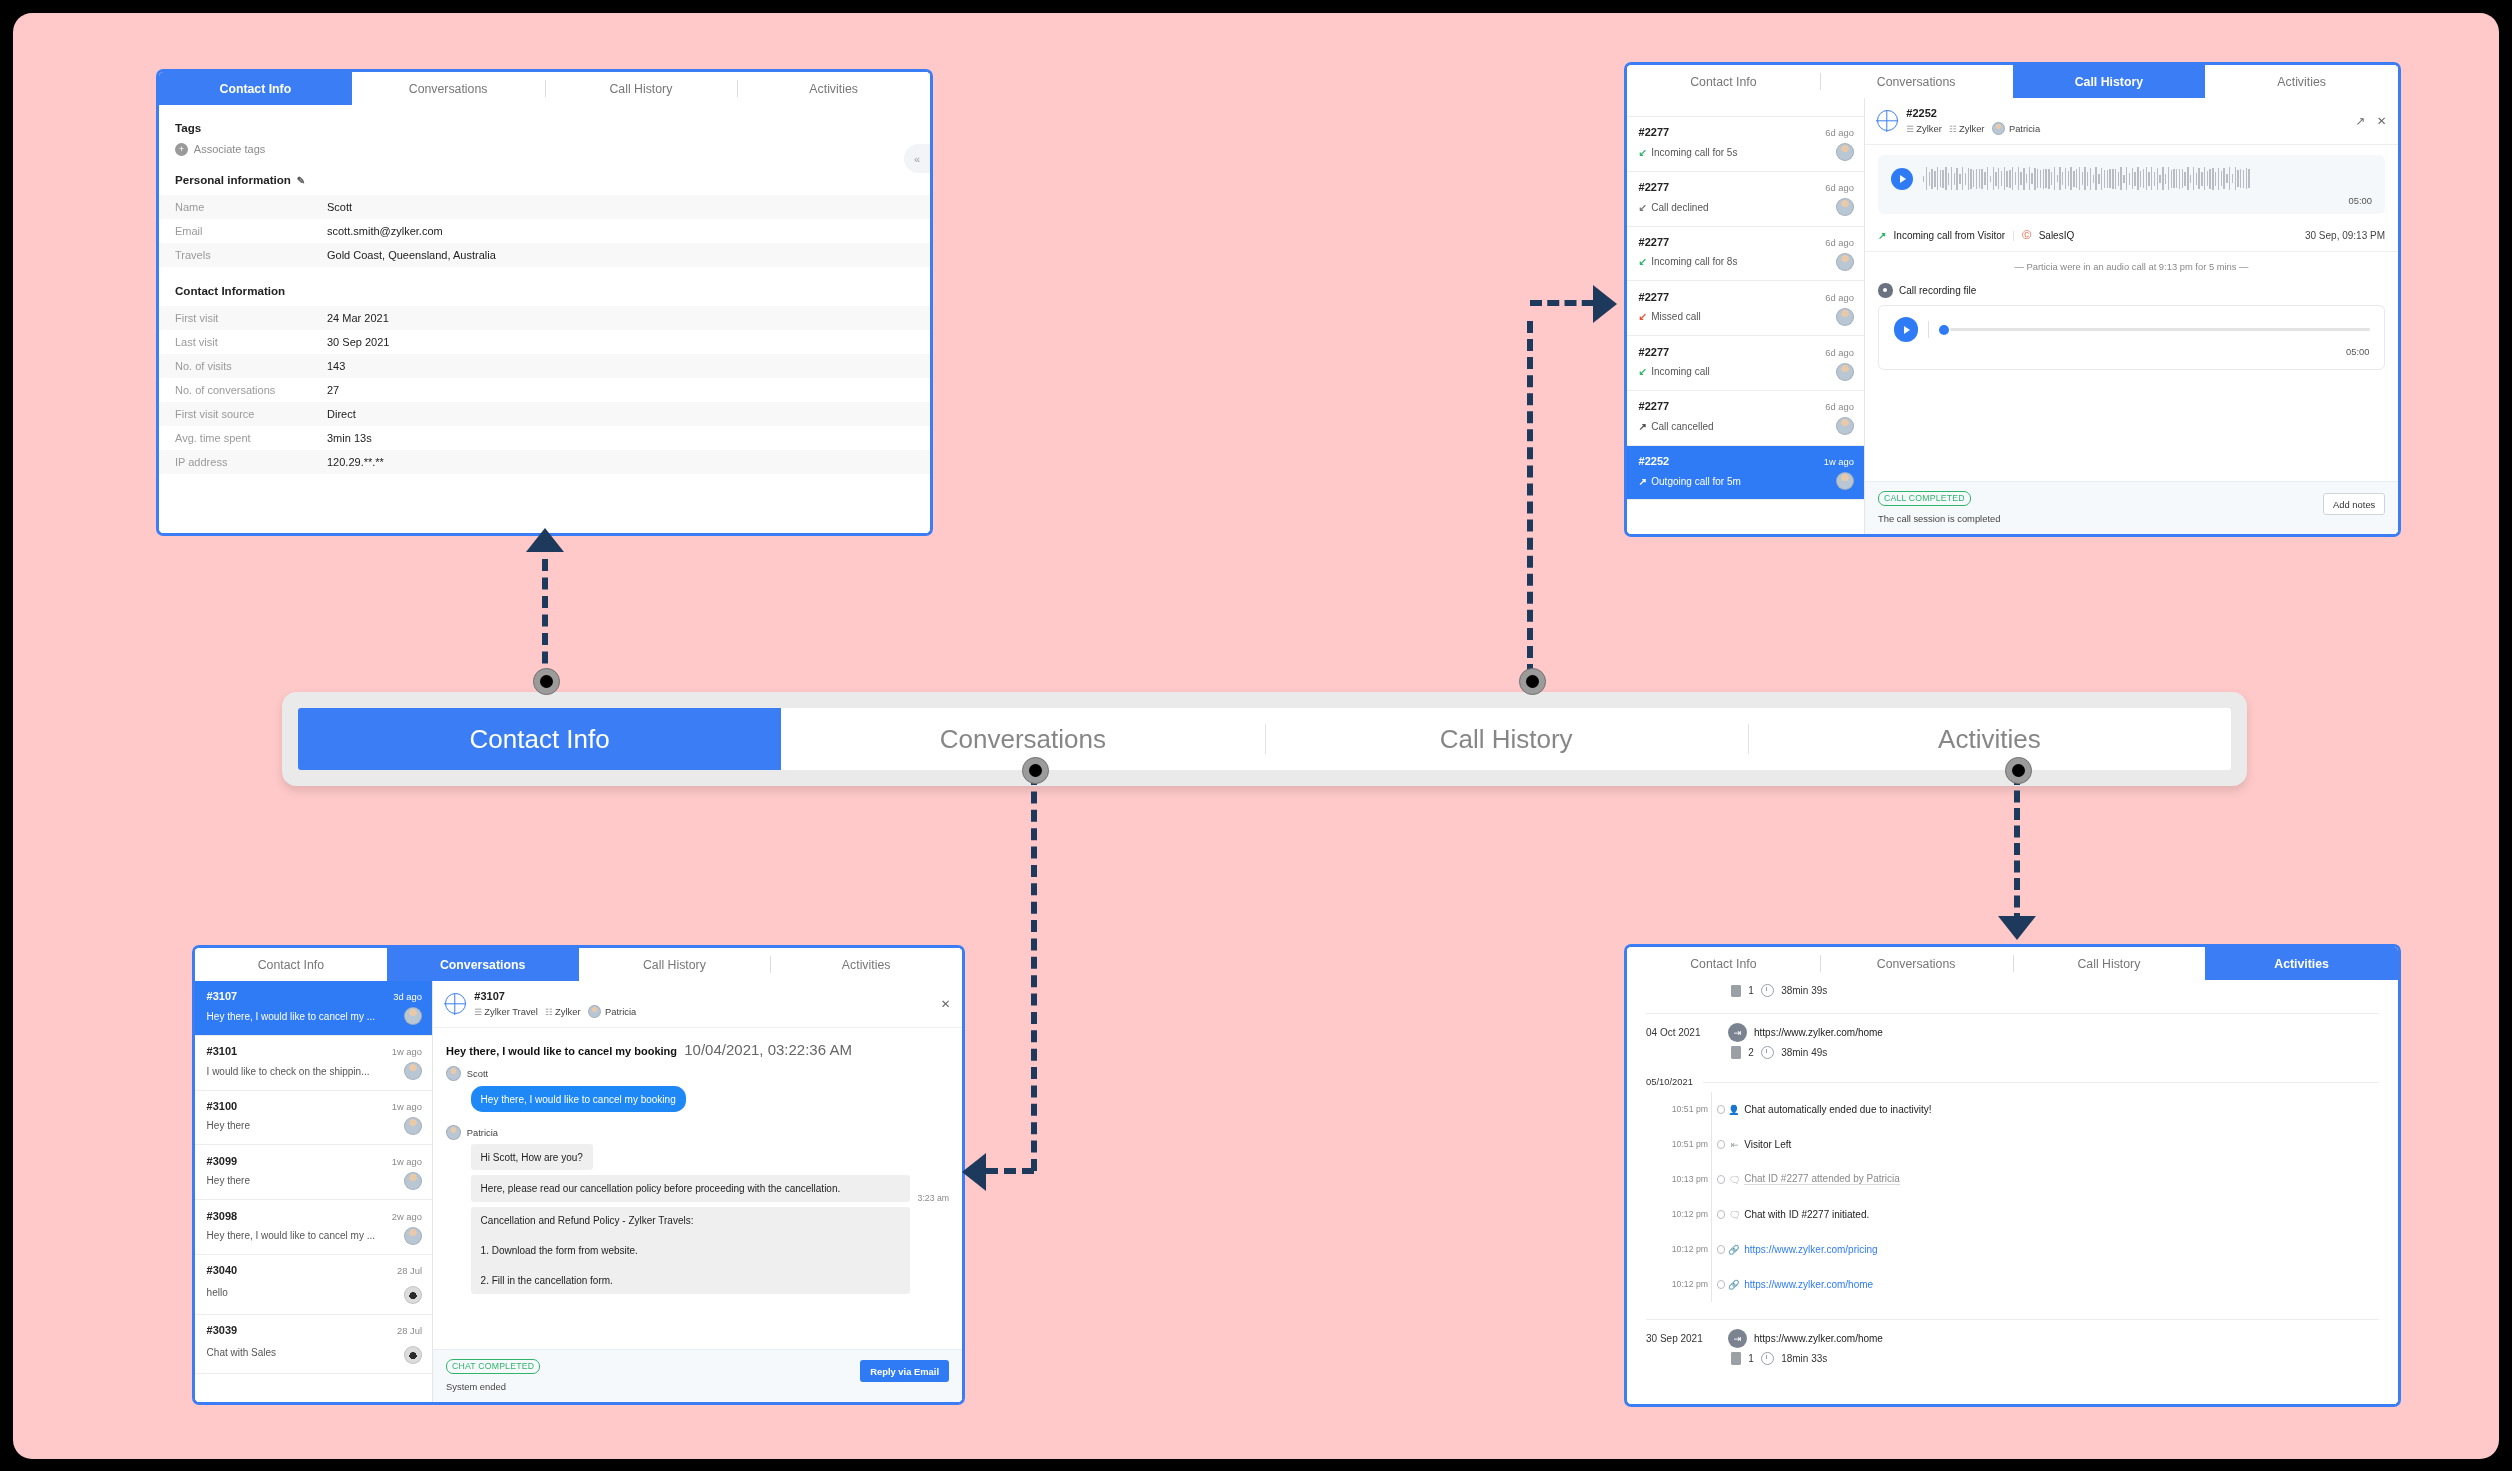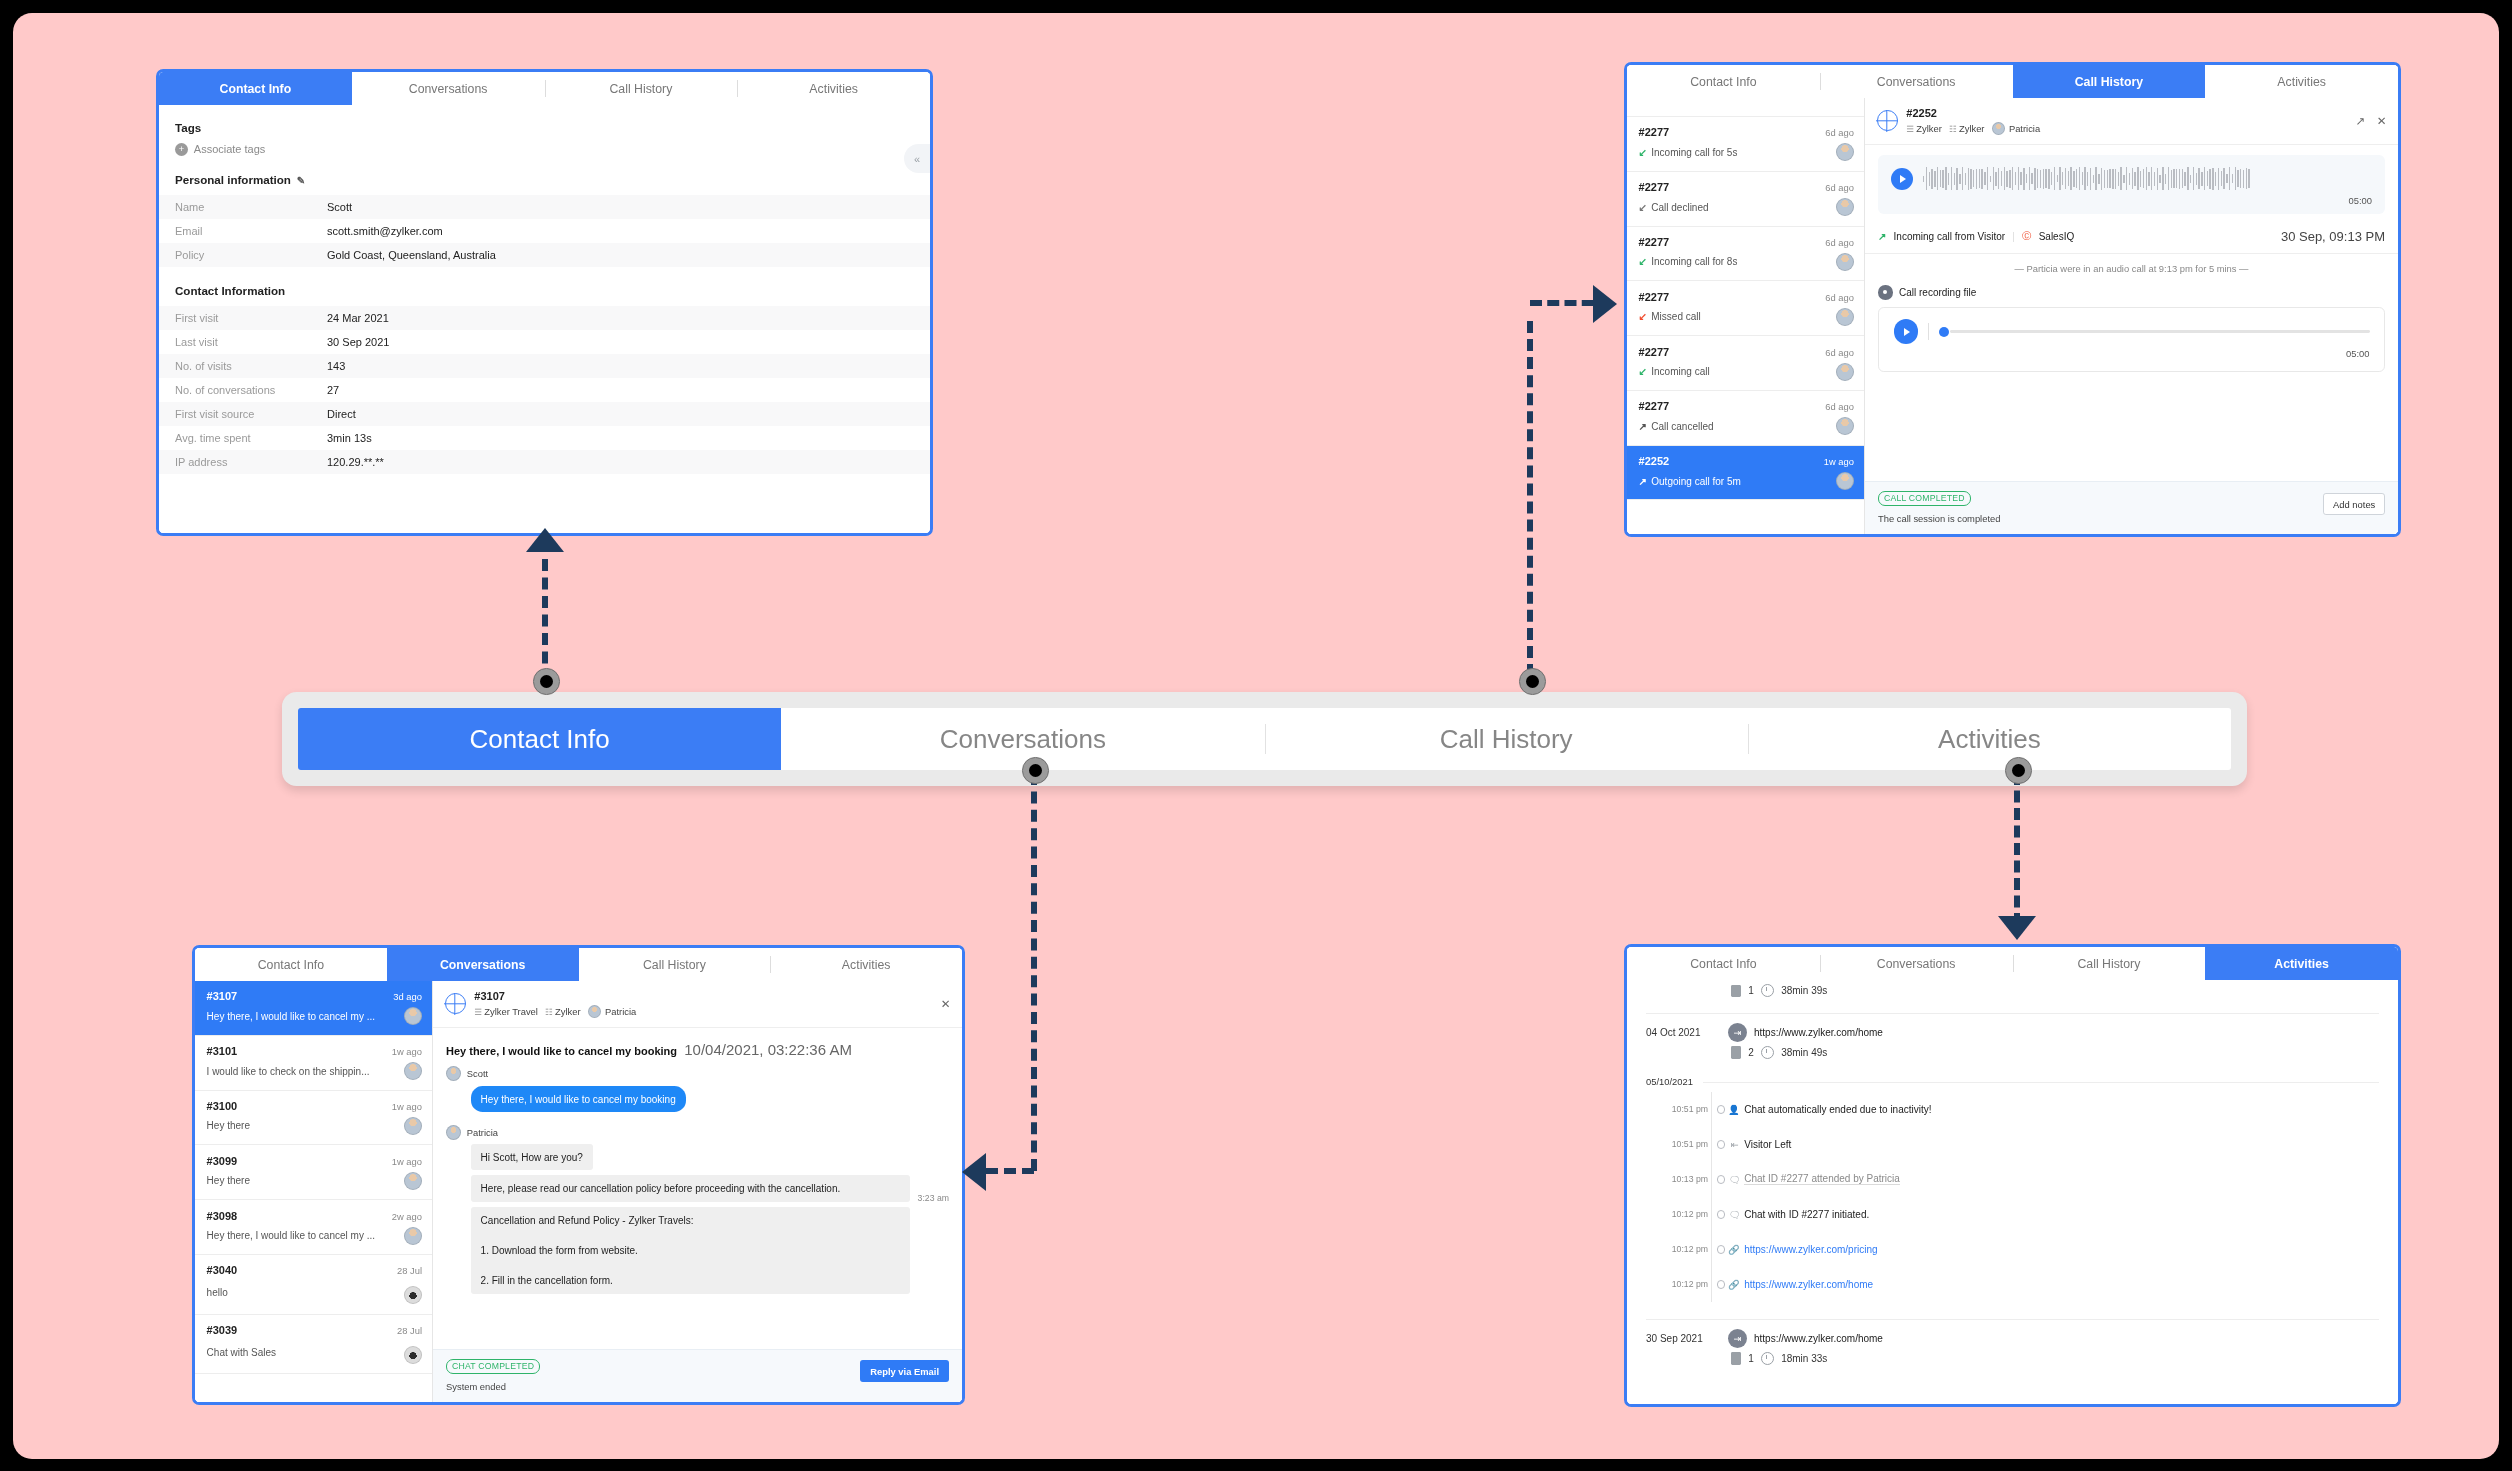--- a/index.html
+++ b/index.html
@@ -68,21 +68,21 @@
   .wavebox{margin:10px 13px;background:#f5f8fb;border-radius:5.8px;padding:11.6px 13px 7.2px 13px;position:relative;}
   .waverow{display:flex;align-items:center;gap:10px;}
   .playbtn{width:22px;height:22px;border-radius:50%;background:#2F7BF6;display:flex;align-items:center;justify-content:center;flex:none;}
   .playbtn::after{content:"";border-left:6.5px solid #fff;border-top:4.3px solid transparent;border-bottom:4.3px solid transparent;margin-left:2.2px;}
   .wave{flex:1;height:24.6px;display:flex;align-items:center;gap:1.4px;overflow:hidden;}
   .wave i{display:block;width:1.4px;background:#b9bcc2;}
   .wavedur{text-align:right;font-size:9.4px;color:#555;margin-top:4.3px;}
   .callline{display:flex;align-items:center;gap:7.2px;padding:5.8px 13px 8.7px 13px;font-size:10px;color:#222;border-bottom:0.7px solid #eee;}
   .callline .sep{color:#ddd;}
   .callline .sq{color:#f04e30;font-size:9.4px;}
-  .callline .when{margin-left:auto;color:#444;font-size:13px;}
+  .callline .when{margin-left:auto;color:#444;font-size:10px;}
   .centernote{text-align:center;font-size:9.4px;color:#888;padding:8.7px 0 4.3px 0;}
   .recfile{display:flex;align-items:center;gap:6.5px;padding:7.2px 13px 0 13px;font-size:10px;color:#222;}
   .discico{width:14.5px;height:14.5px;border-radius:50%;background:#6b7280;position:relative;flex:none;}
   .discico::after{content:"";position:absolute;left:5px;top:5px;width:4.3px;height:4.3px;border-radius:50%;background:#fff;}
   .playerbox{margin:7.2px 13px;border:0.7px solid #e8e8e8;border-radius:5.8px;padding:11.6px 14.5px;display:flex;flex-direction:column;}
   .playerrow{display:flex;align-items:center;gap:10px;}
   .playerrow .divider{width:0.7px;height:17.4px;background:#e0e0e0;}
   .seek{flex:1;position:relative;height:10px;display:flex;align-items:center;}
   .seek .track{position:absolute;left:11.6px;right:0;height:2.9px;border-radius:1.4px;background:#e3e3e3;}
   .seek .knob{width:10px;height:10px;border-radius:50%;background:#2F7BF6;position:relative;z-index:2;}
@@ -176,21 +176,21 @@
       <div class="ci-rows">
         <div class="ci-row">
               <span class="k">Name</span>
               <span class="v">Scott</span>
             </div>
         <div class="ci-row">
               <span class="k">Email</span>
               <span class="v">scott.smith@zylker.com</span>
             </div>
         <div class="ci-row">
-              <span class="k">Policy</span>
+              <span class="k">Travels</span>
               <span class="v">Gold Coast, Queensland, Australia</span>
             </div>
       </div>
       <div class="ci-pad" style="padding-top:13px;">
         <div class="ci-h">Contact Information</div>
       </div>
       <div class="ci-rows">
         <div class="ci-row">
               <span class="k">First visit</span>
               <span class="v">24 Mar 2021</span>

